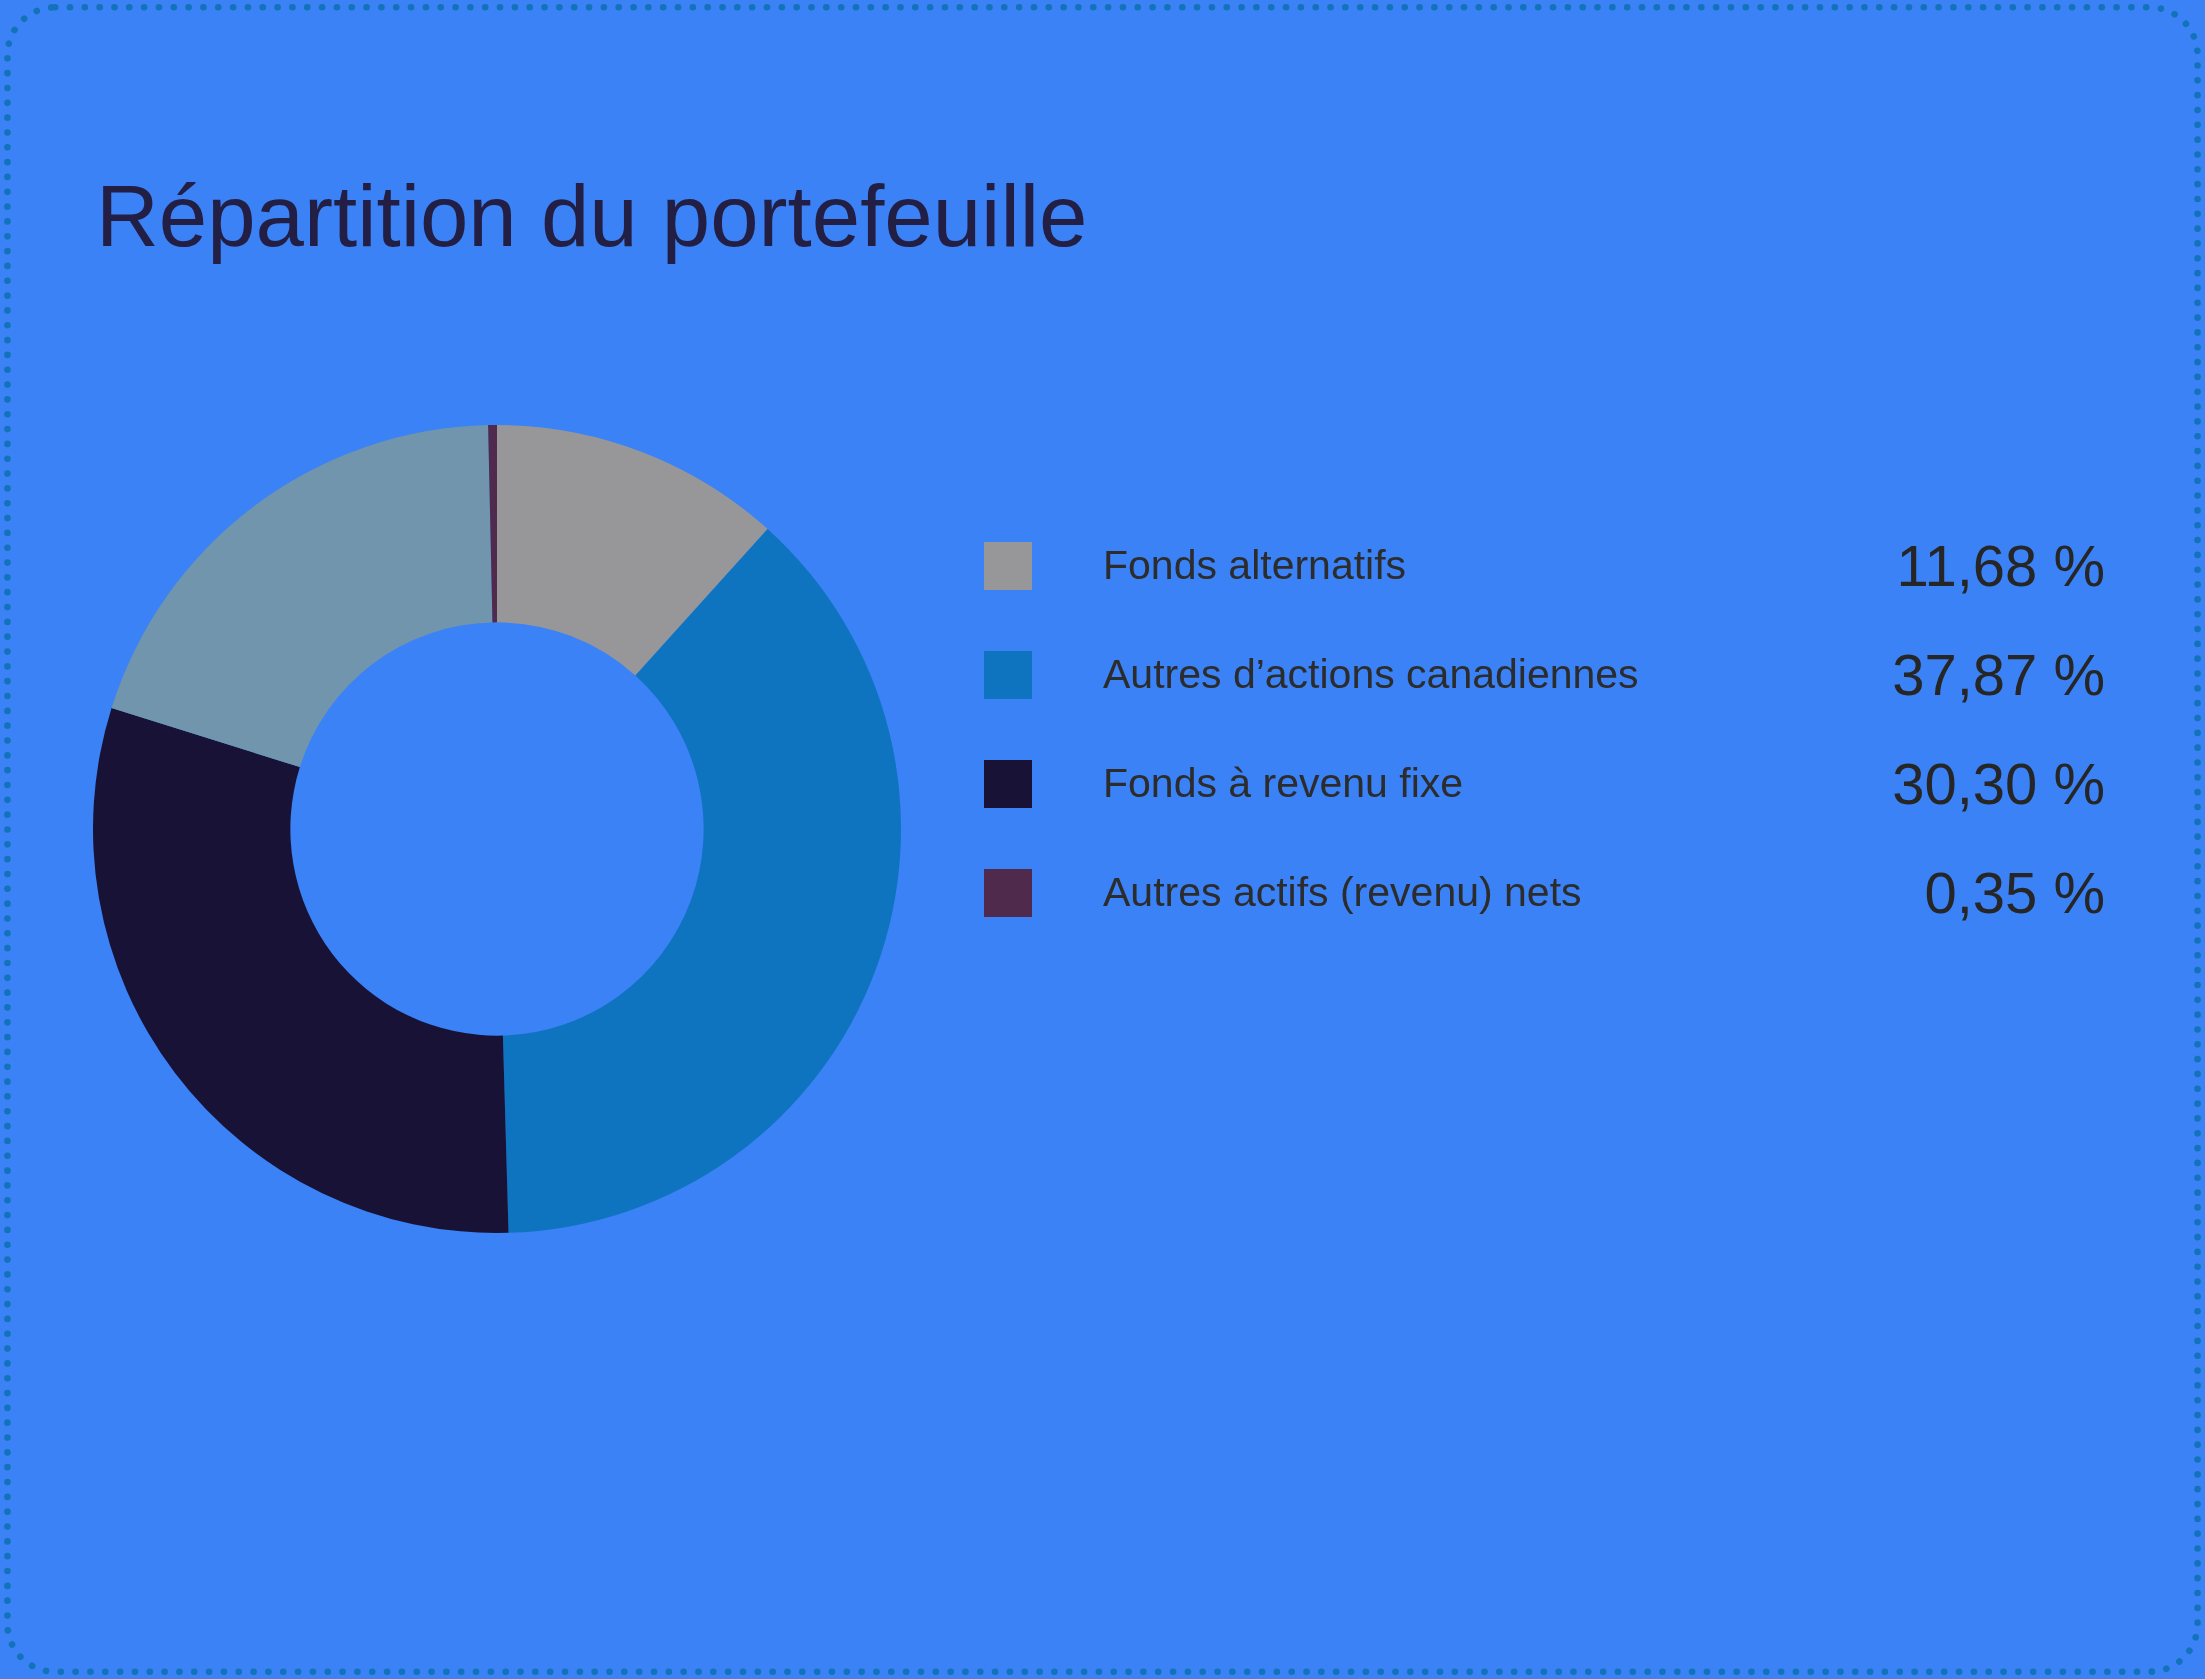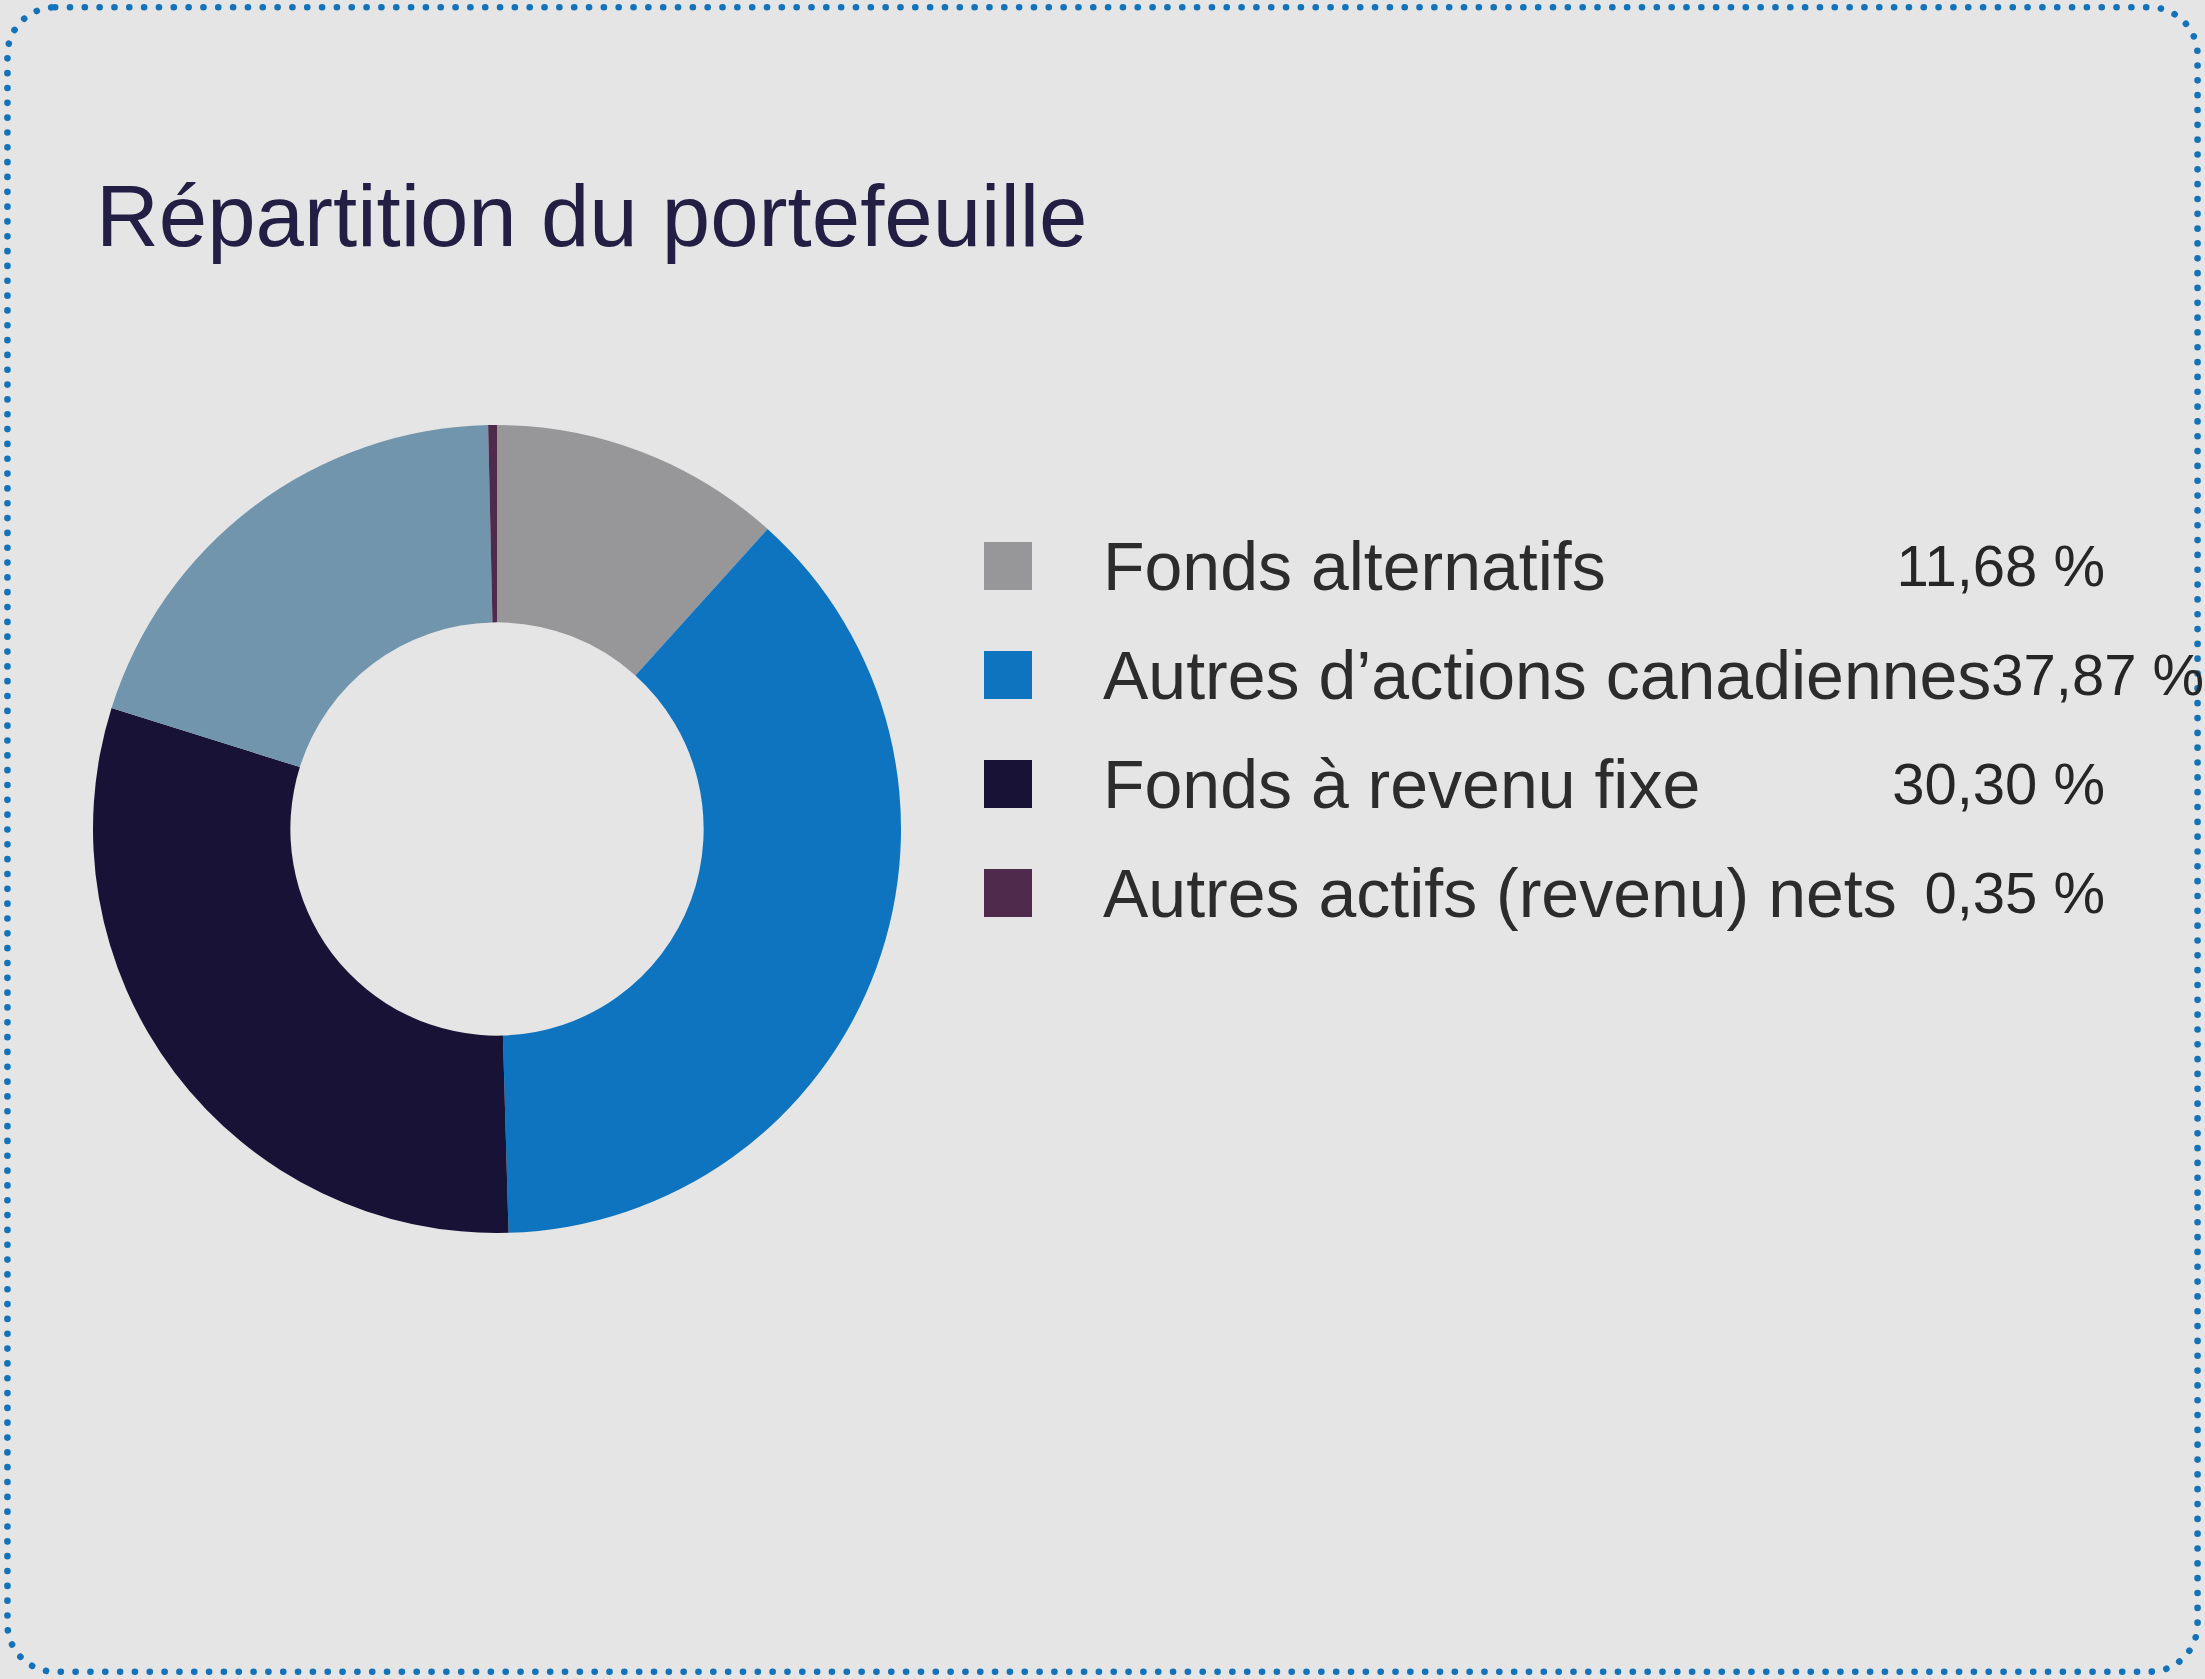--- a/index.html
+++ b/index.html
@@ -8,21 +8,21 @@
     background: #ffffff;
     width: 2205px;
     height: 1679px;
     font-family: "Liberation Sans", sans-serif;
     overflow: hidden;
   }
   .card {
     position: relative;
     width: 2205px;
     height: 1679px;
-    background: #e5e5e5;
+    background: #3b82f6;
   }
   .dotted-border {
     position: absolute;
     left: 0; top: 0;
     width: 2205px;
     height: 1679px;
     pointer-events: none;
   }
   .chart-title {
     position: absolute;
@@ -53,21 +53,21 @@
     align-items: center;
     height: 109px;
   }
   .swatch {
     width: 48px;
     height: 48px;
     flex: 0 0 48px;
   }
   .legend-label {
     margin-left: 71px;
-    font-size: 68px;
+    font-size: 41px;
     color: #2c2c2c;
     white-space: nowrap;
     flex: 1 1 auto;
   }
   .legend-value {
     font-size: 58px;
     color: #262626;
     white-space: nowrap;
     flex: 0 0 auto;
   }

